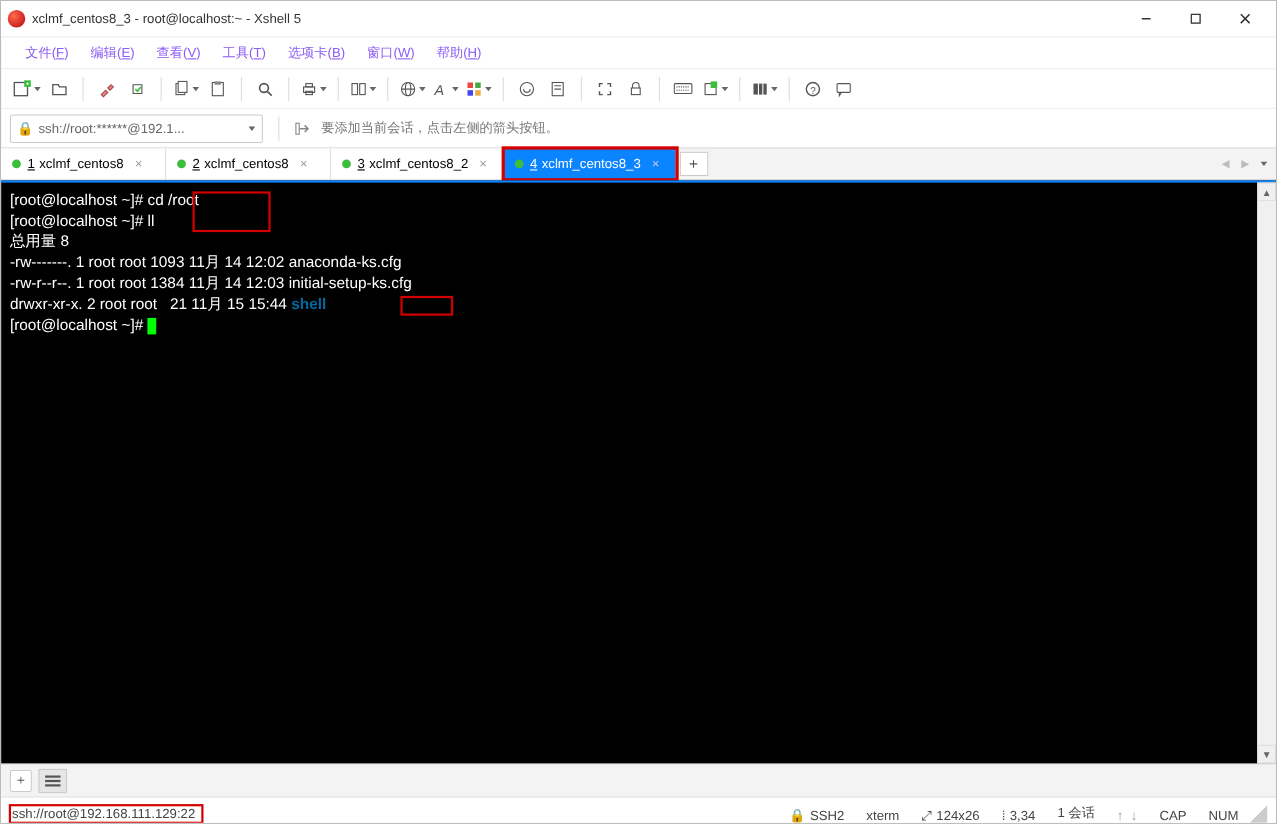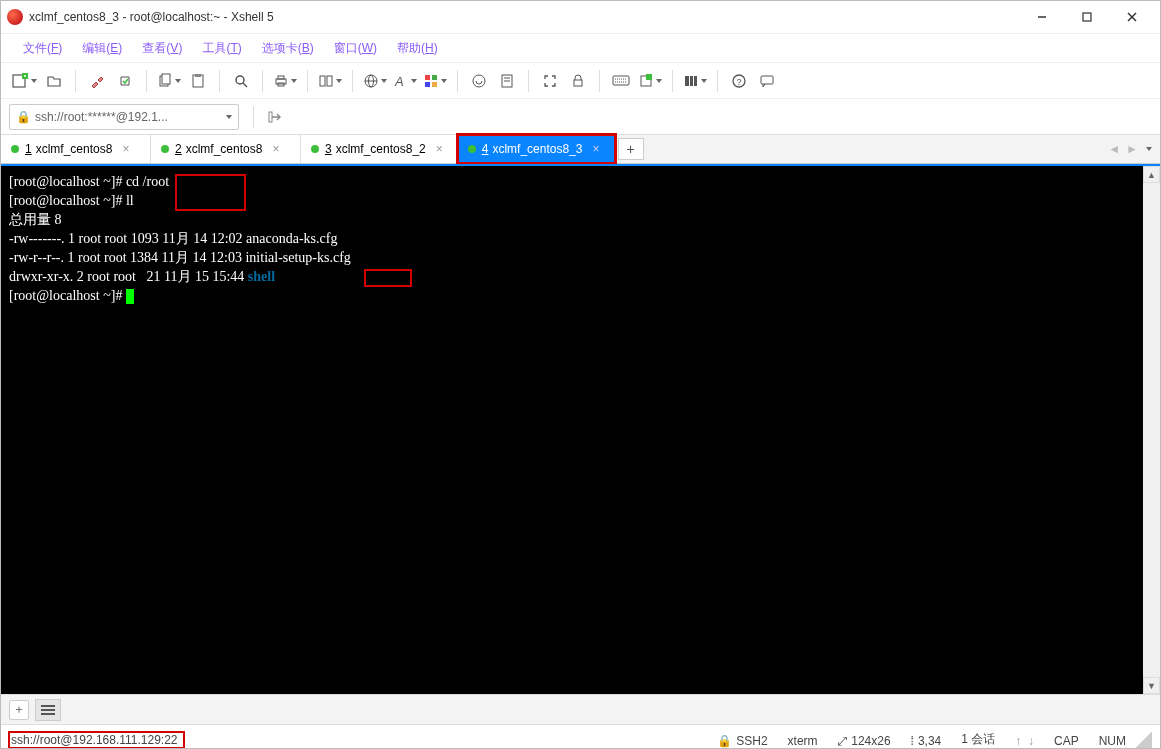--- a/index.html
+++ b/index.html
@@ -131,21 +131,21 @@
   .terminal-wrap {
     flex:1;
     display:flex;
     background:#000;
     border-top:2px solid #0a84ff;
     position:relative;
   }
   .terminal {
     flex:1;
     padding:6px 8px;
-    font-family: Liberation Serif, serif;
+    font-family: Liberation Sans, sans-serif;
     font-size:14px;
     line-height:19px;
     color:#fff;
     white-space:pre;
   }
   .term-scroll { width:17px;background:#fff;display:flex;flex-direction:column; }
   .term-scroll .arrow { height:17px;background:#f0f0f0;border:1px solid #ddd;display:flex;align-items:center;justify-content:center;color:#666;font-size:9px; }
   .term-scroll .track { flex:1;background:#f0f0f0; }
   .prompt-white { color:#fff; }
   .dir-blue { color:#0369a1; font-weight:bold;}
@@ -385,20 +385,21 @@
     <span class="lock-icon">🔒</span>
     <span>ssh://root:******@192.1...</span>
     <span class="dropdown-arrow addr-drop"></span>
   </div>
   <div class="tool-sep"></div>
   <div class="hint-row">
     <svg width="18" height="16">
         <path d="M4 8h8M9 5l3 3-3 3" fill="none" stroke="#888" stroke-width="1.4"></path>
         <rect x="1" y="3" width="3" height="10" fill="none" stroke="#888"></rect>
       </svg>
+    <span>要添加当前会话，点击左侧的箭头按钮。</span>
   </div>
 </div>
 
 <div class="tabs" id="tabs">
   <div class="tab">
       <span class="dot"></span>
       <span class="tab-num">1</span>
       <span>xclmf_centos8</span>
       <span class="close-x">×</span>
     </div>

